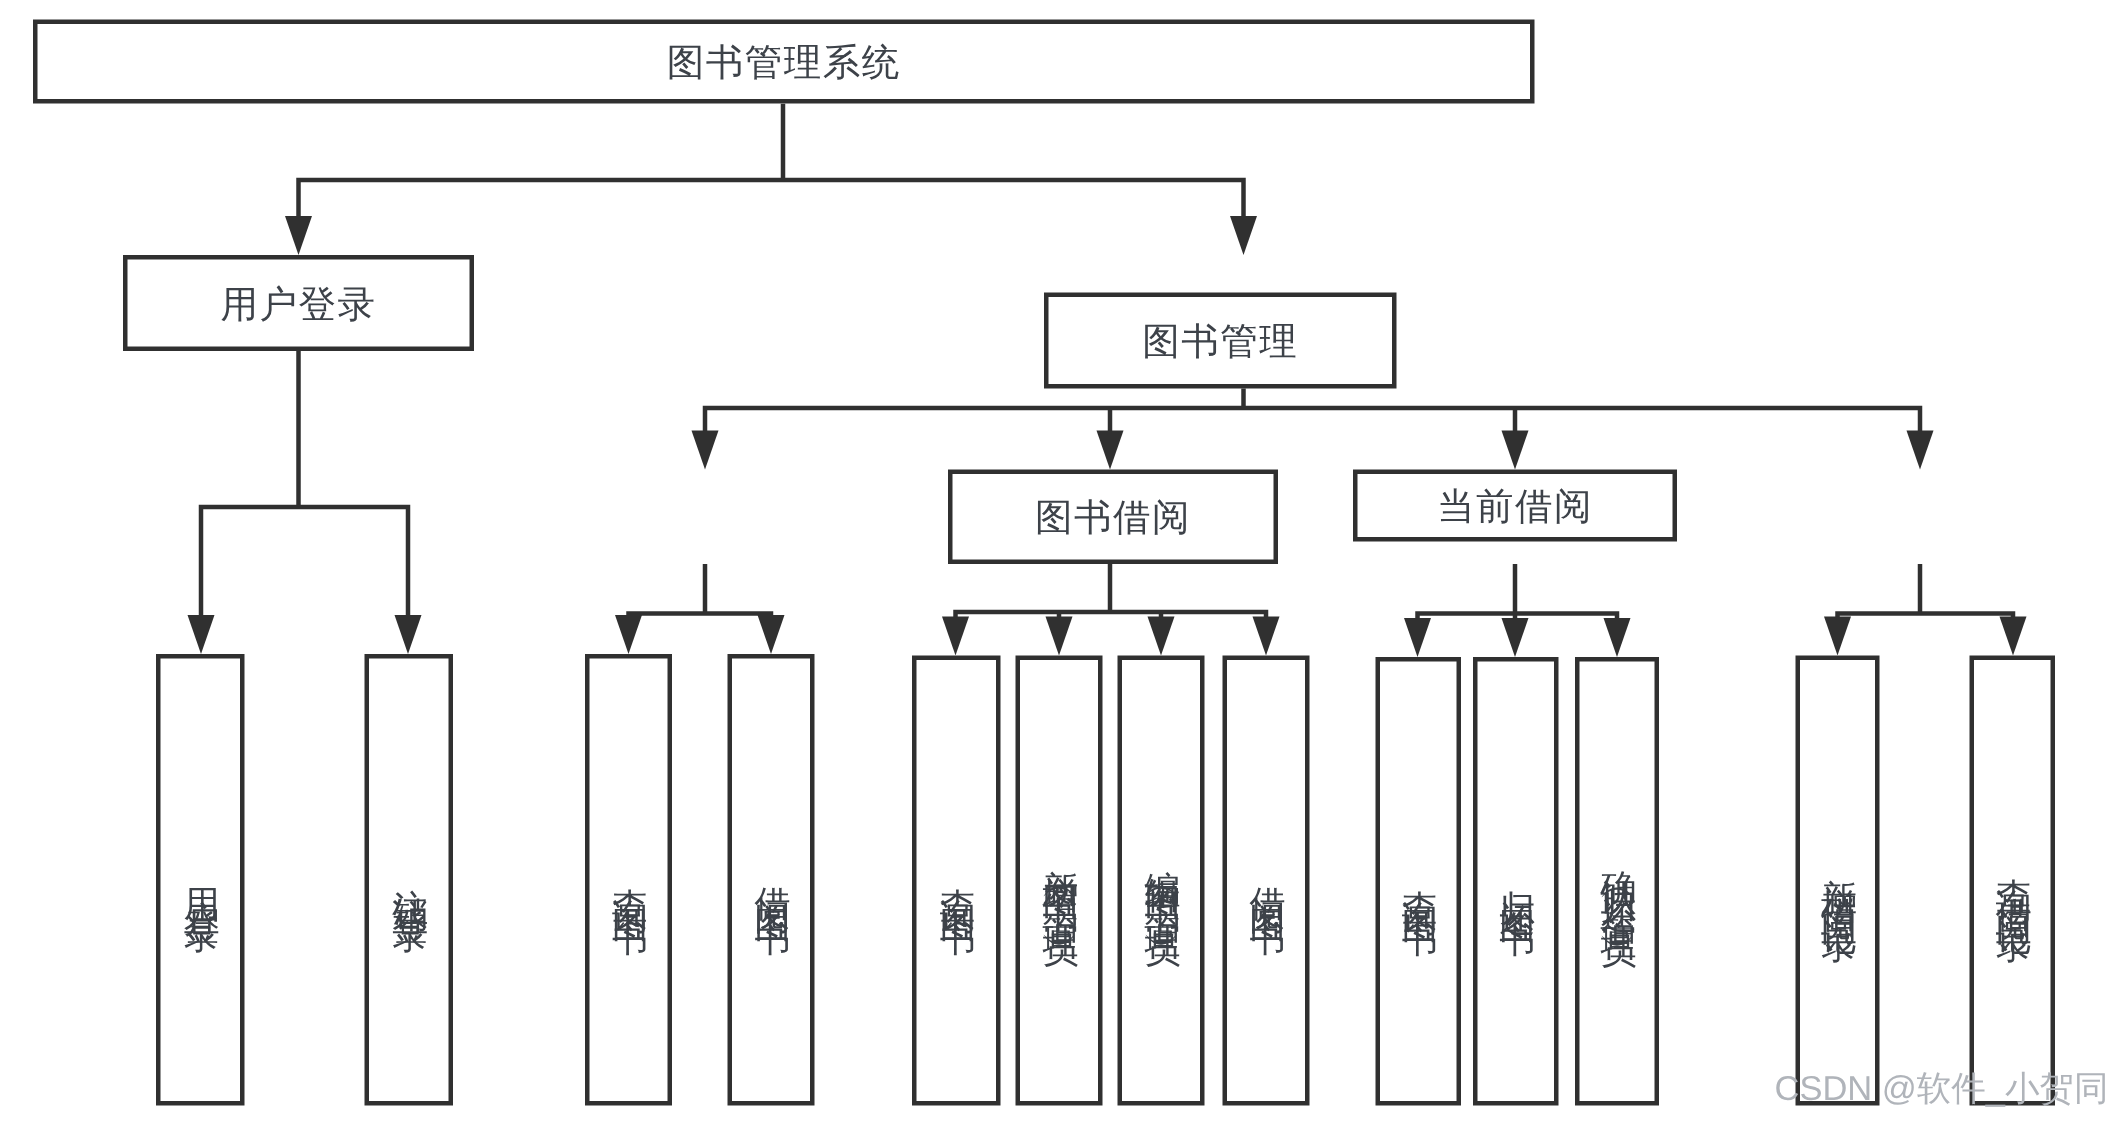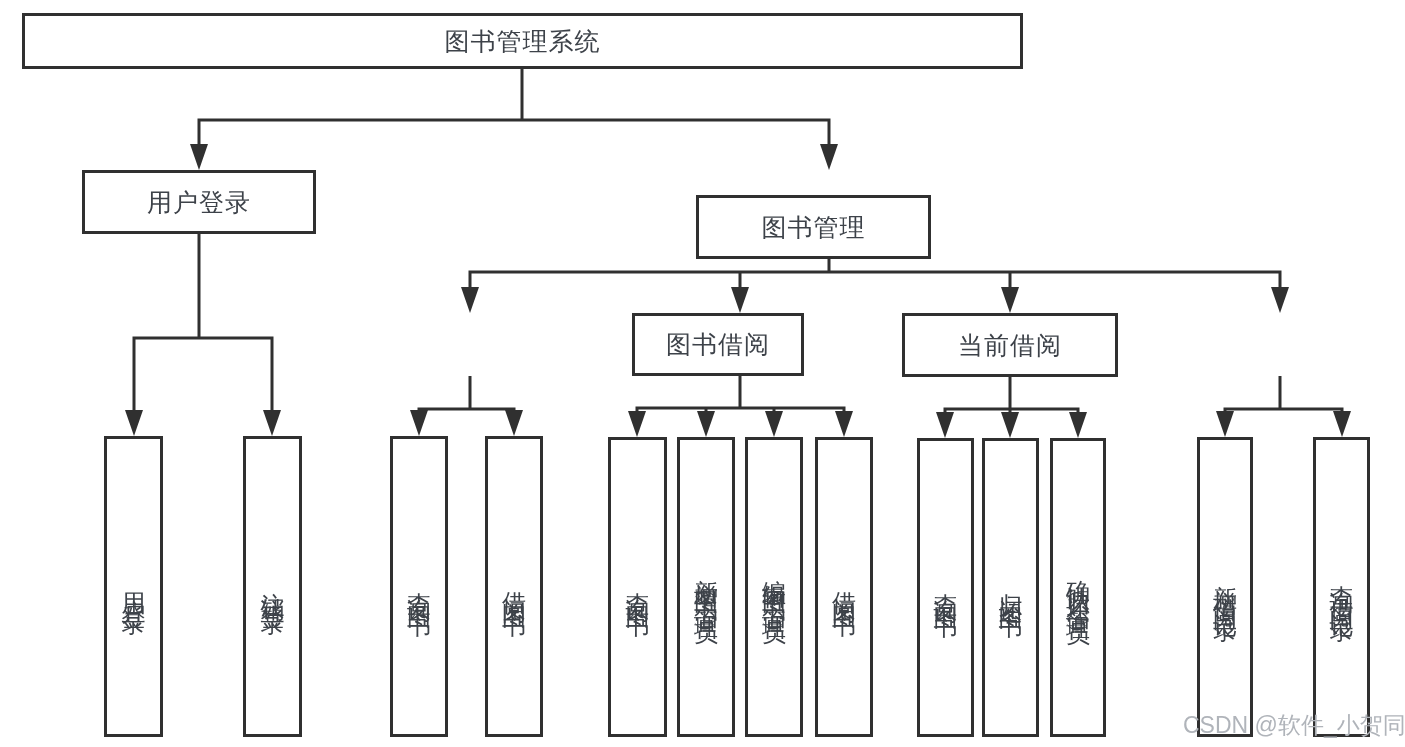--- a/index.html
+++ b/index.html
@@ -119,22 +119,22 @@
       <polygon points="1216,411 1234,411 1225,437"></polygon>
       <polygon points="1333,411 1351,411 1342,437"></polygon>
     </g>
   </svg>
 
   <div class="box h" style="left:22px; top:13px; width:1001px; height:56px;">图书管理系统</div>
 
   <div class="box h" style="left:82px; top:170px; width:234px; height:64px;">用户登录</div>
   <div class="box h" style="left:696px; top:170px; width:235px; height:64px;margin-top:25px;">图书管理</div>
 
-  <div class="box h" style="left:632px; top:313px; width:172px; height:63px;">图书借阅</div>
-  <div class="box h" style="left:902px; top:313px; width:216px; height:64px;">当前借阅</div>
+  <div class="box h" style="left:632px; top:313px; width:220px; height:63px;">图书借阅</div>
+  <div class="box h" style="left:902px; top:313px; width:216px; height:48px;">当前借阅</div>
 
   <div class="box v" style="left:104px; top:436px; width:59px; height:301px;">用户登录</div>
   <div class="box v" style="left:243px; top:436px; width:59px; height:301px;">注销登录</div>
 
   <div class="box v" style="left:390px; top:436px; width:58px; height:301px;">查询图书</div>
   <div class="box v" style="left:485px; top:436px; width:58px; height:301px;">借阅图书</div>
 
   <div class="box v" style="left:608px; top:437px; width:59px; height:300px;">查询图书</div>
   <div class="box v" style="left:677px; top:437px; width:58px; height:300px; letter-spacing:6px;">新增图书（管理员）</div>
   <div class="box v" style="left:745px; top:437px; width:58px; height:300px; letter-spacing:6px;">编辑图书（管理员）</div>

